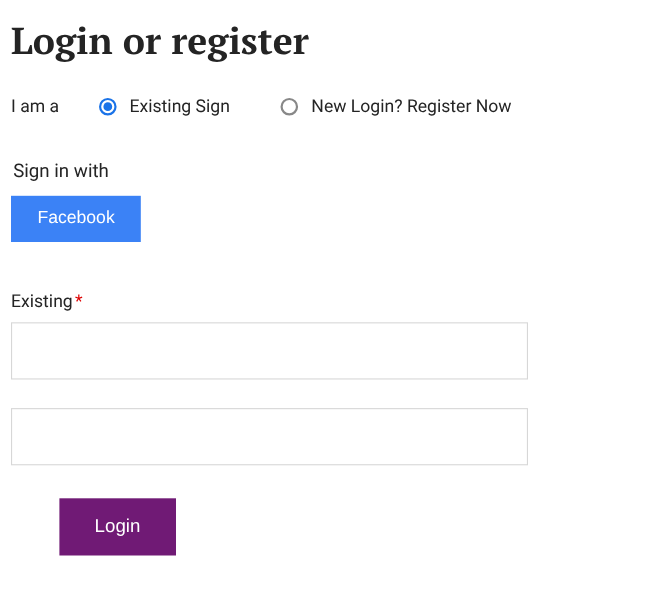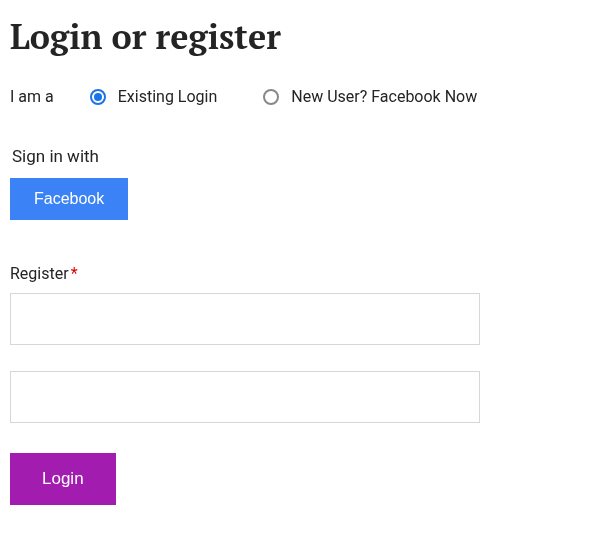--- a/index.html
+++ b/index.html
@@ -76,56 +76,57 @@
   .field-input {
     width: 470px;
     max-width: 100%;
     height: 52px;
     border: 1px solid #d7d7d7;
     background: #fff;
     font-size: 16px;
     padding: 0 10px;
   }
   .login-btn {
-    background: #a21caf;
+    background: #701a75;
     color: #fff;
     font-size: 17px;
     border: none;
     padding: 16px 32px;
     cursor: pointer;
     margin-top: 4px;
+    margin-left: 44px;
   }
 </style>
 </head>
 <body>
 
 
 
 <h2 class="page-title">Login or register</h2>
 
 <div class="user-type-row">
   <span class="user-type-label">I am a</span>
 
   <label class="radio-option">
     <span class="radio-circle selected"></span>
-    <span>Existing Login</span>
+    <span>Existing Sign</span>
   </label>
 
   <label class="radio-option">
     <span class="radio-circle"></span>
-    <span>New User? Facebook Now</span>
+    <span>New Login? Register Now</span>
   </label>
 </div>
 
 <div class="signin-with">Sign in with</div>
 <button class="fb-btn">Facebook</button>
 
 <div class="field-block">
   <div class="field-label">
-    <span>Register</span><span class="req">*</span>
+    <span>Existing</span><span class="req">*</span>
   </div>
   <input type="text" class="field-input" value="" style="">
 </div>
 
 <div class="field-block">
   <input type="password" class="field-input" value="" style="">
 </div>
 
 <button class="login-btn">Login</button>
 

